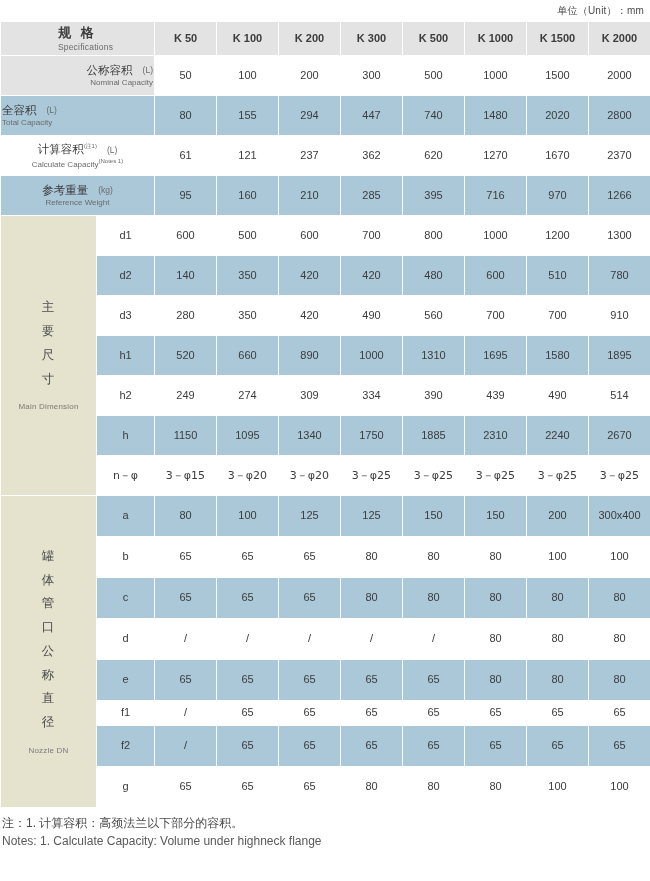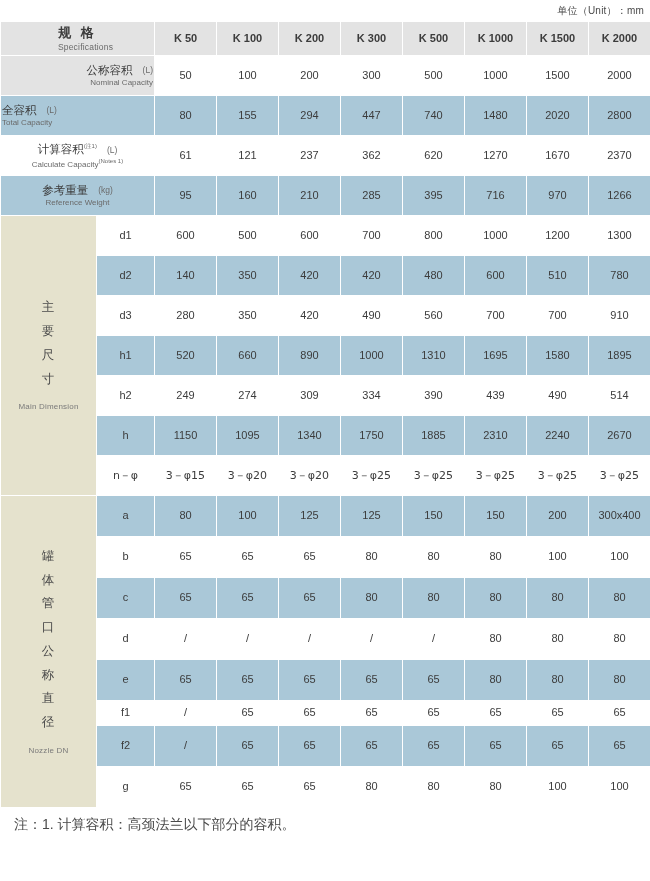--- a/index.html
+++ b/index.html
@@ -99,23 +99,23 @@
   .side-label-en {
     font-size: 8px;
     color: #7a7a7a;
     display: block;
     margin-top: 8px;
     letter-spacing: 0.2px;
   }
   .vert-stack span { display: block; }
   .sub-label { font-size: 11px; color: #3c3c3c; }
   .notes {
-    font-size: 14px;
+    font-size: 12px;
     color: #4a4a4a;
-    padding: 6px 0 0 14px;
+    padding: 6px 0 0 2px;
     line-height: 1.5;
   }
   .notes .en { color: #5a5a5a; }
   .phi { font-family: "DejaVu Sans", sans-serif; }
 </style>
 </head>
 <body>
 
 <div class="unit-line">单位（Unit）：mm</div>
 
@@ -395,13 +395,14 @@
       <td class="cell-white">80</td>
       <td class="cell-white">80</td>
       <td class="cell-white">100</td>
       <td class="cell-white">100</td>
     </tr>
   </tbody>
 </table>
 
 <div class="notes">
   <div>注：1. 计算容积：高颈法兰以下部分的容积。</div>
+  <div class="en">Notes: 1. Calculate Capacity: Volume under highneck flange</div>
 </div>
 
 </body></html>

